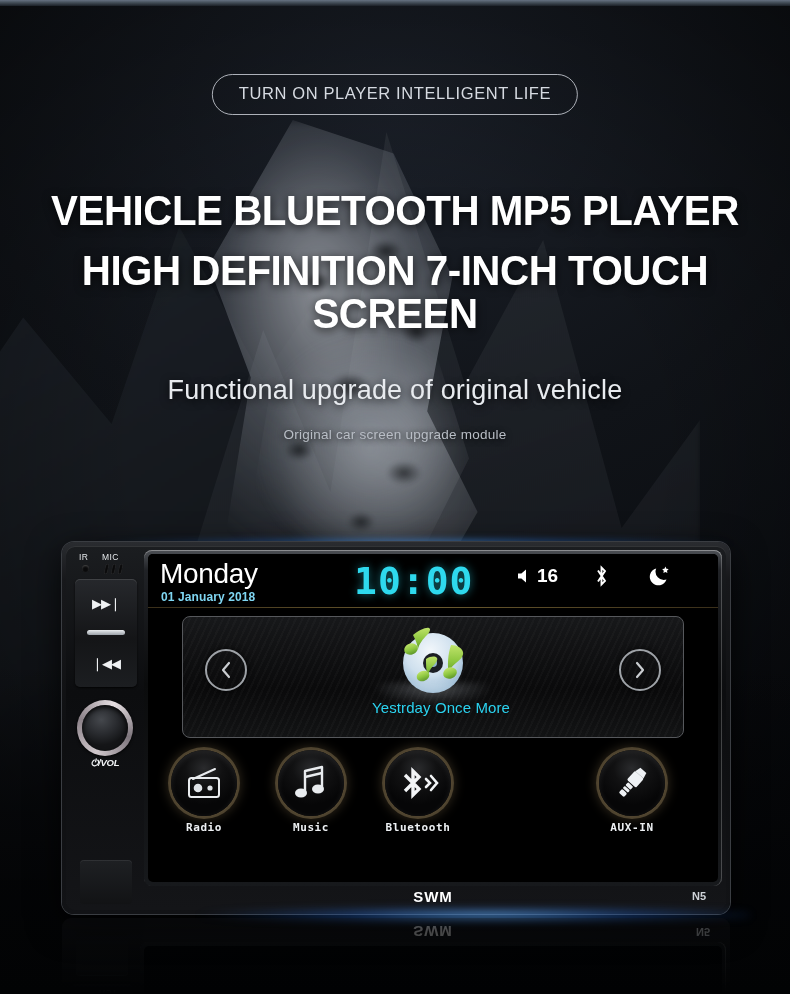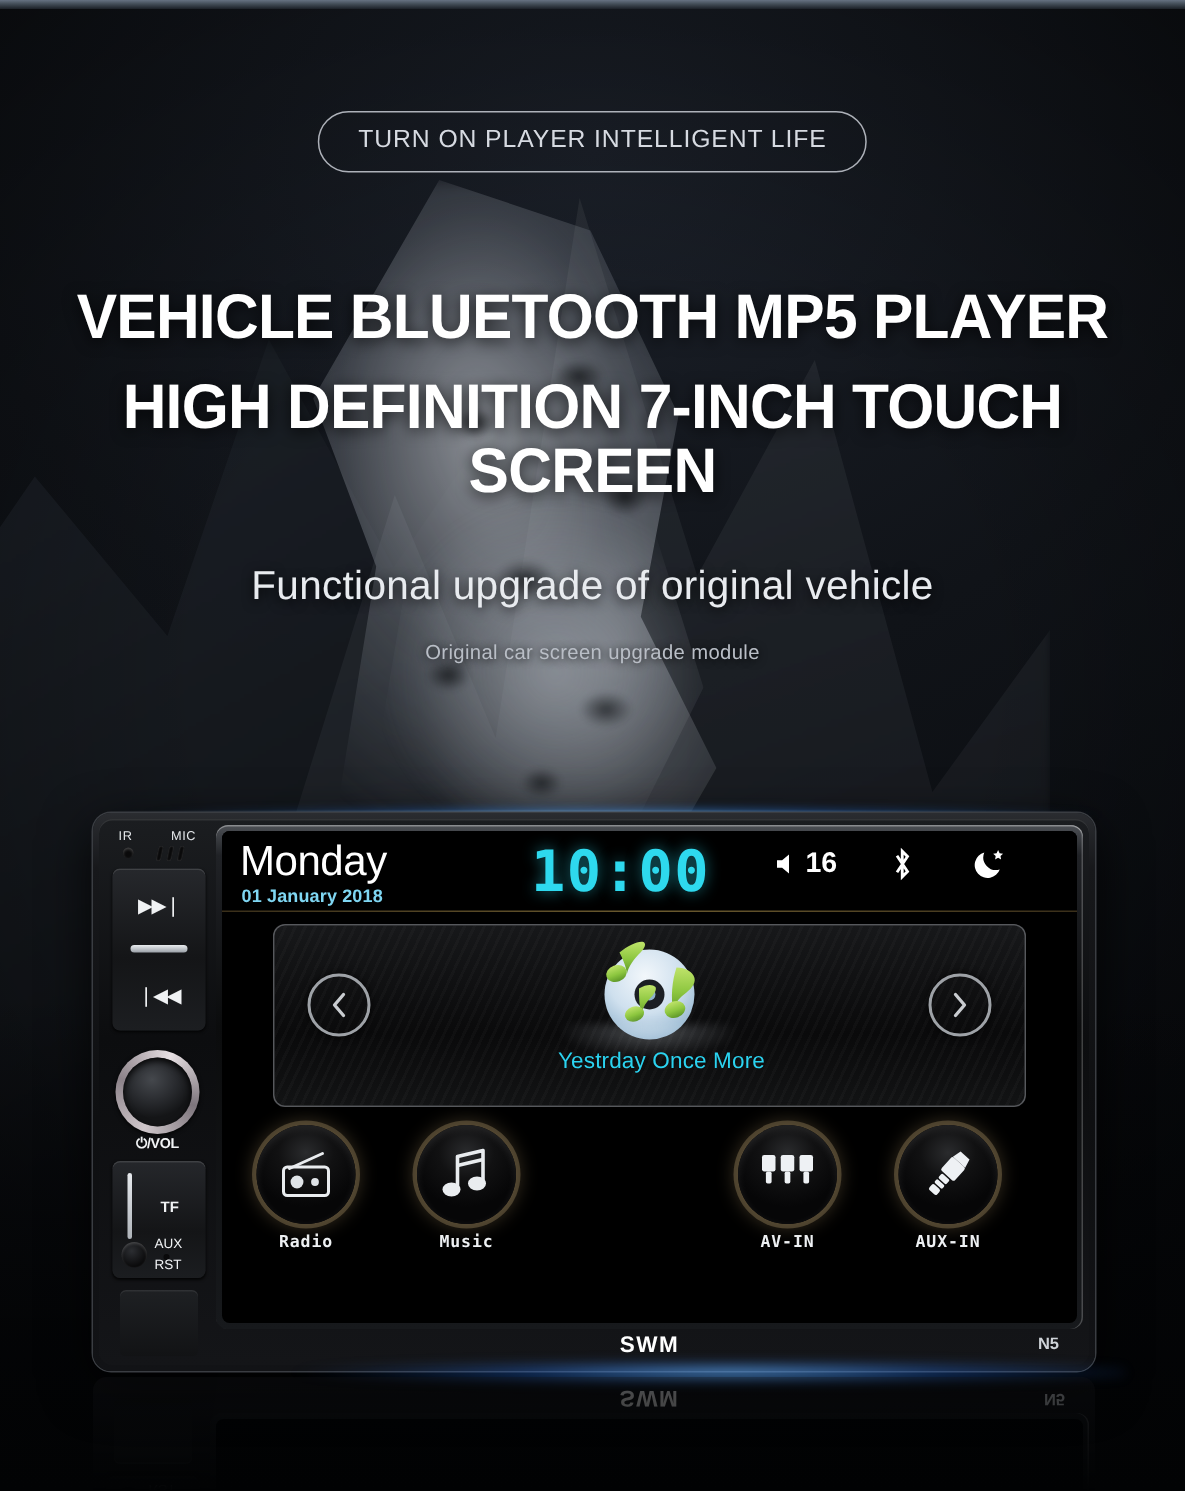--- a/index.html
+++ b/index.html
@@ -130,40 +130,40 @@
     overflow:hidden;
   }
 
   
   .leftpanel{ position:absolute; left:6px; top:6px; width:68px; bottom:6px; }
   .lp-top{
     position:absolute; top:0; left:0; right:0; height:24px;
     color:#e4e7ea; font-size:8.5px; letter-spacing:.4px;
   }
   .lp-top .ir{ position:absolute; left:7px; top:0; }
-  .lp-top .mic{ position:absolute; left:42px; top:0;text-align:right; }
+  .lp-top .mic{ position:absolute; left:30px; top:0;text-align:right; }
   .ir-dot{ position:absolute; left:10px; top:13px; width:7px; height:7px; border-radius:50%;
            background:#0a0a0b; box-shadow:inset 0 1px 2px rgba(255,255,255,.25); }
   .mic-slits{ position:absolute; left:31px; top:12px; width:22px; height:10px; }
   .mic-slits i{ position:absolute; top:0; width:3px; height:10px; background:#0a0a0b; border-radius:2px;
                 box-shadow:inset 0 0 1px rgba(255,255,255,.3); transform:skewX(-12deg); }
   .mic-slits i:nth-child(1){ left:2px; } .mic-slits i:nth-child(2){ left:9px; } .mic-slits i:nth-child(3){ left:16px; }
 
   .keyblock{
     position:absolute; left:3px; right:3px; top:27px; height:108px; border-radius:5px;
     background:linear-gradient(180deg,#26282c,#141517 55%,#1c1e21);
     box-shadow:inset 0 1px 0 rgba(255,255,255,.12), 0 1px 2px rgba(0,0,0,.8);
   }
   .key{ position:absolute; left:0; right:0; height:40px; color:#f0f2f4; font-size:13px;
         display:flex; align-items:center; justify-content:center; letter-spacing:-1px; }
   .key.k1{ top:4px; } .key.k2{ top:64px; }
   .key-divider{ position:absolute; left:12px; right:12px; top:51px; height:5px; border-radius:3px;
                 background:linear-gradient(180deg,#e9ecef,#9aa0a7); }
 
-  .knob-wrap{ position:absolute; left:4px; top:148px; width:58px; height:70px; }
+  .knob-wrap{ position:absolute; left:4px; top:148px; width:58px; height:70px;font-style:italic; }
   .knob-ring{
     position:absolute; left:1px; top:0; width:56px; height:56px; border-radius:50%;
     background:conic-gradient(from 200deg, #cfc7cb, #8c8289 25%, #e7e0e3 50%, #7d757c 75%, #cfc7cb);
     box-shadow:0 1px 3px rgba(0,0,0,.85);
   }
   .knob-face{
     position:absolute; left:6px; top:5px; width:46px; height:46px; border-radius:50%;
     background:radial-gradient(60% 55% at 42% 32%, #45484d 0%, #2a2c30 55%, #141517 100%);
     box-shadow:inset 0 2px 5px rgba(0,0,0,.9);
   }
@@ -319,28 +319,20 @@
           <div class="key-divider"></div>
           <div class="key k2">❘◀◀</div>
         </div>
 
         <div class="knob-wrap">
           <div class="knob-ring"></div>
           <div class="knob-face"></div>
           <div class="knob-label">⏻/VOL</div>
         </div>
 
-        <div class="slotblock">
-          <div class="tf-slot"></div>
-          <div class="tf-label">TF</div>
-          <div class="aux-jack"></div>
-          <div class="aux-label">AUX</div>
-          <div class="rst-dot"></div>
-          <div class="rst-label">RST</div>
-        </div>
 
         <div class="bottomnub"></div>
       </div>
 
       <div class="screen-bezel">
         <div class="screen">
 
           <div class="statusbar">
             <div class="sb-day">Monday</div>
             <div class="sb-date">01 January 2018</div>
@@ -425,36 +417,31 @@
                 <svg width="34" height="36" viewBox="0 0 34 36">
                   <path d="M11 27V6l17-4v21" fill="none" stroke="#e9ecef" stroke-width="2.4" stroke-linejoin="round"></path>
                   <path d="M11 12l17-4" stroke="#e9ecef" stroke-width="2.4" fill="none"></path>
                   <ellipse cx="7" cy="28" rx="6" ry="4.6" fill="#e9ecef"></ellipse>
                   <ellipse cx="24" cy="24" rx="6" ry="4.6" fill="#e9ecef"></ellipse>
                 </svg>
               </div>
               <div class="app-label">Music</div>
             </div>
 
-
-            <div class="app" style="left:339px">
+            <div class="app" style="left:232px">
               <div class="app-circle">
-                <svg width="40" height="34" viewBox="0 0 40 34">
-                  <g fill="#eef1f4">
-                    <rect x="3" y="4" width="9" height="11" rx="1.5"></rect>
-                    <rect x="5.6" y="15" width="3.8" height="8" rx="1.2"></rect>
-                    <rect x="15.5" y="4" width="9" height="11" rx="1.5"></rect>
-                    <rect x="18.1" y="15" width="3.8" height="8" rx="1.2"></rect>
-                    <rect x="28" y="4" width="9" height="11" rx="1.5"></rect>
-                    <rect x="30.6" y="15" width="3.8" height="8" rx="1.2"></rect>
-                  </g>
+                <svg width="42" height="36" viewBox="0 0 42 36">
+                  <path d="M8 10L22 24l-6 6V6l6 6L8 26" fill="none" stroke="#f2f4f6" stroke-width="3.4" stroke-linejoin="miter"></path>
+                  <path d="M29 14l4 4-4 4" fill="none" stroke="#f2f4f6" stroke-width="2.6" stroke-linecap="round"></path>
+                  <path d="M34 11l6 7-6 7" fill="none" stroke="#f2f4f6" stroke-width="2.6" stroke-linecap="round"></path>
                 </svg>
               </div>
-              <div class="app-label">AV-IN</div>
-            </div>
+              <div class="app-label">Bluetooth</div>
+            </div>
+
 
             <div class="app" style="left:446px">
               <div class="app-circle">
                 <svg width="40" height="38" viewBox="0 0 40 38">
                   <g transform="rotate(42 20 19)" fill="#eef1f4">
                     <path d="M16 2h8l1.5 6H14.5z"></path>
                     <rect x="14" y="8" width="12" height="12" rx="1.5"></rect>
                     <rect x="16.5" y="21" width="7" height="4" rx="1"></rect>
                     <rect x="16.5" y="26" width="7" height="3" rx="1"></rect>
                     <rect x="16.5" y="30" width="7" height="5" rx="1.5"></rect>

